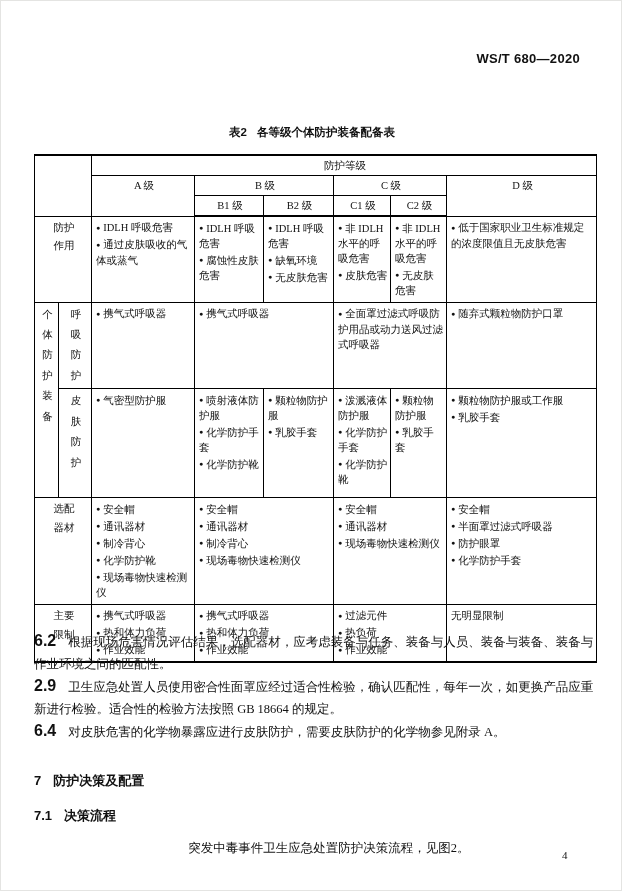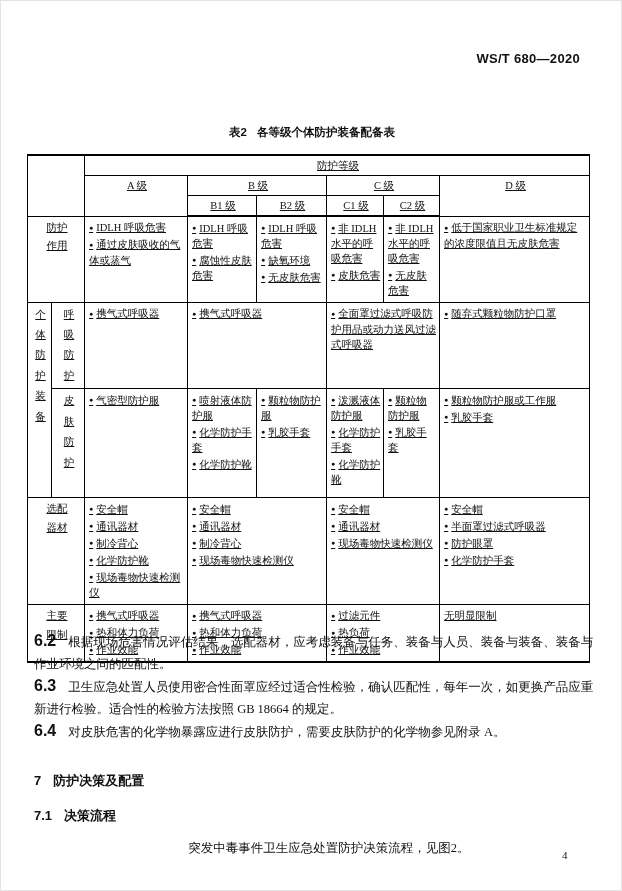--- a/index.html
+++ b/index.html
@@ -13,22 +13,22 @@
     font-family:"Liberation Sans","DejaVu Sans",sans-serif;
     font-weight:bold;font-size:13px;letter-spacing:.3px;
   }
   .caption{
     position:absolute;top:124px;left:0;width:622px;text-align:center;
     font-family:"Liberation Sans","DejaVu Sans",sans-serif;
     font-weight:bold;font-size:11.5px;
   }
   .caption .cap-title{margin-left:10px;}
   table.ppe{
-    position:absolute;left:26px;top:153px;width:562px;
-    border-collapse:collapse;table-layout:fixed;text-decoration:underline;
+    position:absolute;left:33px;top:153px;width:562px;
+    border-collapse:collapse;table-layout:fixed;
   }
   table.ppe td{
     border:1px solid #000;font-size:10.5px;line-height:15px;
     vertical-align:top;padding:2px 2px 2px 4px;word-break:break-word;
   }
   table.ppe tr.hr td{border-top:2px solid #000;}
   table.ppe tr.hdr-end td{border-bottom:2px solid #000;}
   table.ppe tr.last td{border-bottom:2.5px solid #000;}
   td.hd{text-align:center;vertical-align:middle;padding:1px;}
   td.lbl{text-align:center;vertical-align:middle;padding:1px;}
@@ -222,21 +222,21 @@
         </td>
   </tr>
 </tbody>
   </table>
 
 <div class="textflow">
   <p class="clause">
     <span class="cnum">6.2</span><span>根据现场危害情况评估结果，选配器材，应考虑装备与任务、装备与人员、装备与装备、装备与作业环境之间的匹配性。</span>
   </p>
   <p class="clause">
-    <span class="cnum">6.3</span><span>卫生应急处置人员使用密合性面罩应经过适合性检验，确认匹配性，每年一次，如更换产品应重新进行检验。适合性的检验方法按照 GB 18664 的规定。</span>
+    <span class="cnum">2.9</span><span>卫生应急处置人员使用密合性面罩应经过适合性检验，确认匹配性，每年一次，如更换产品应重新进行检验。适合性的检验方法按照 GB 18664 的规定。</span>
   </p>
   <p class="clause">
     <span class="cnum">6.4</span><span>对皮肤危害的化学物暴露应进行皮肤防护，需要皮肤防护的化学物参见附录 A。</span>
   </p>
   <h2 class="sec sec7">
     <span class="snum">7</span><span>防护决策及配置</span>
   </h2>
   <h2 class="sec sec71">
     <span class="snum">7.1</span><span>决策流程</span>
   </h2>

